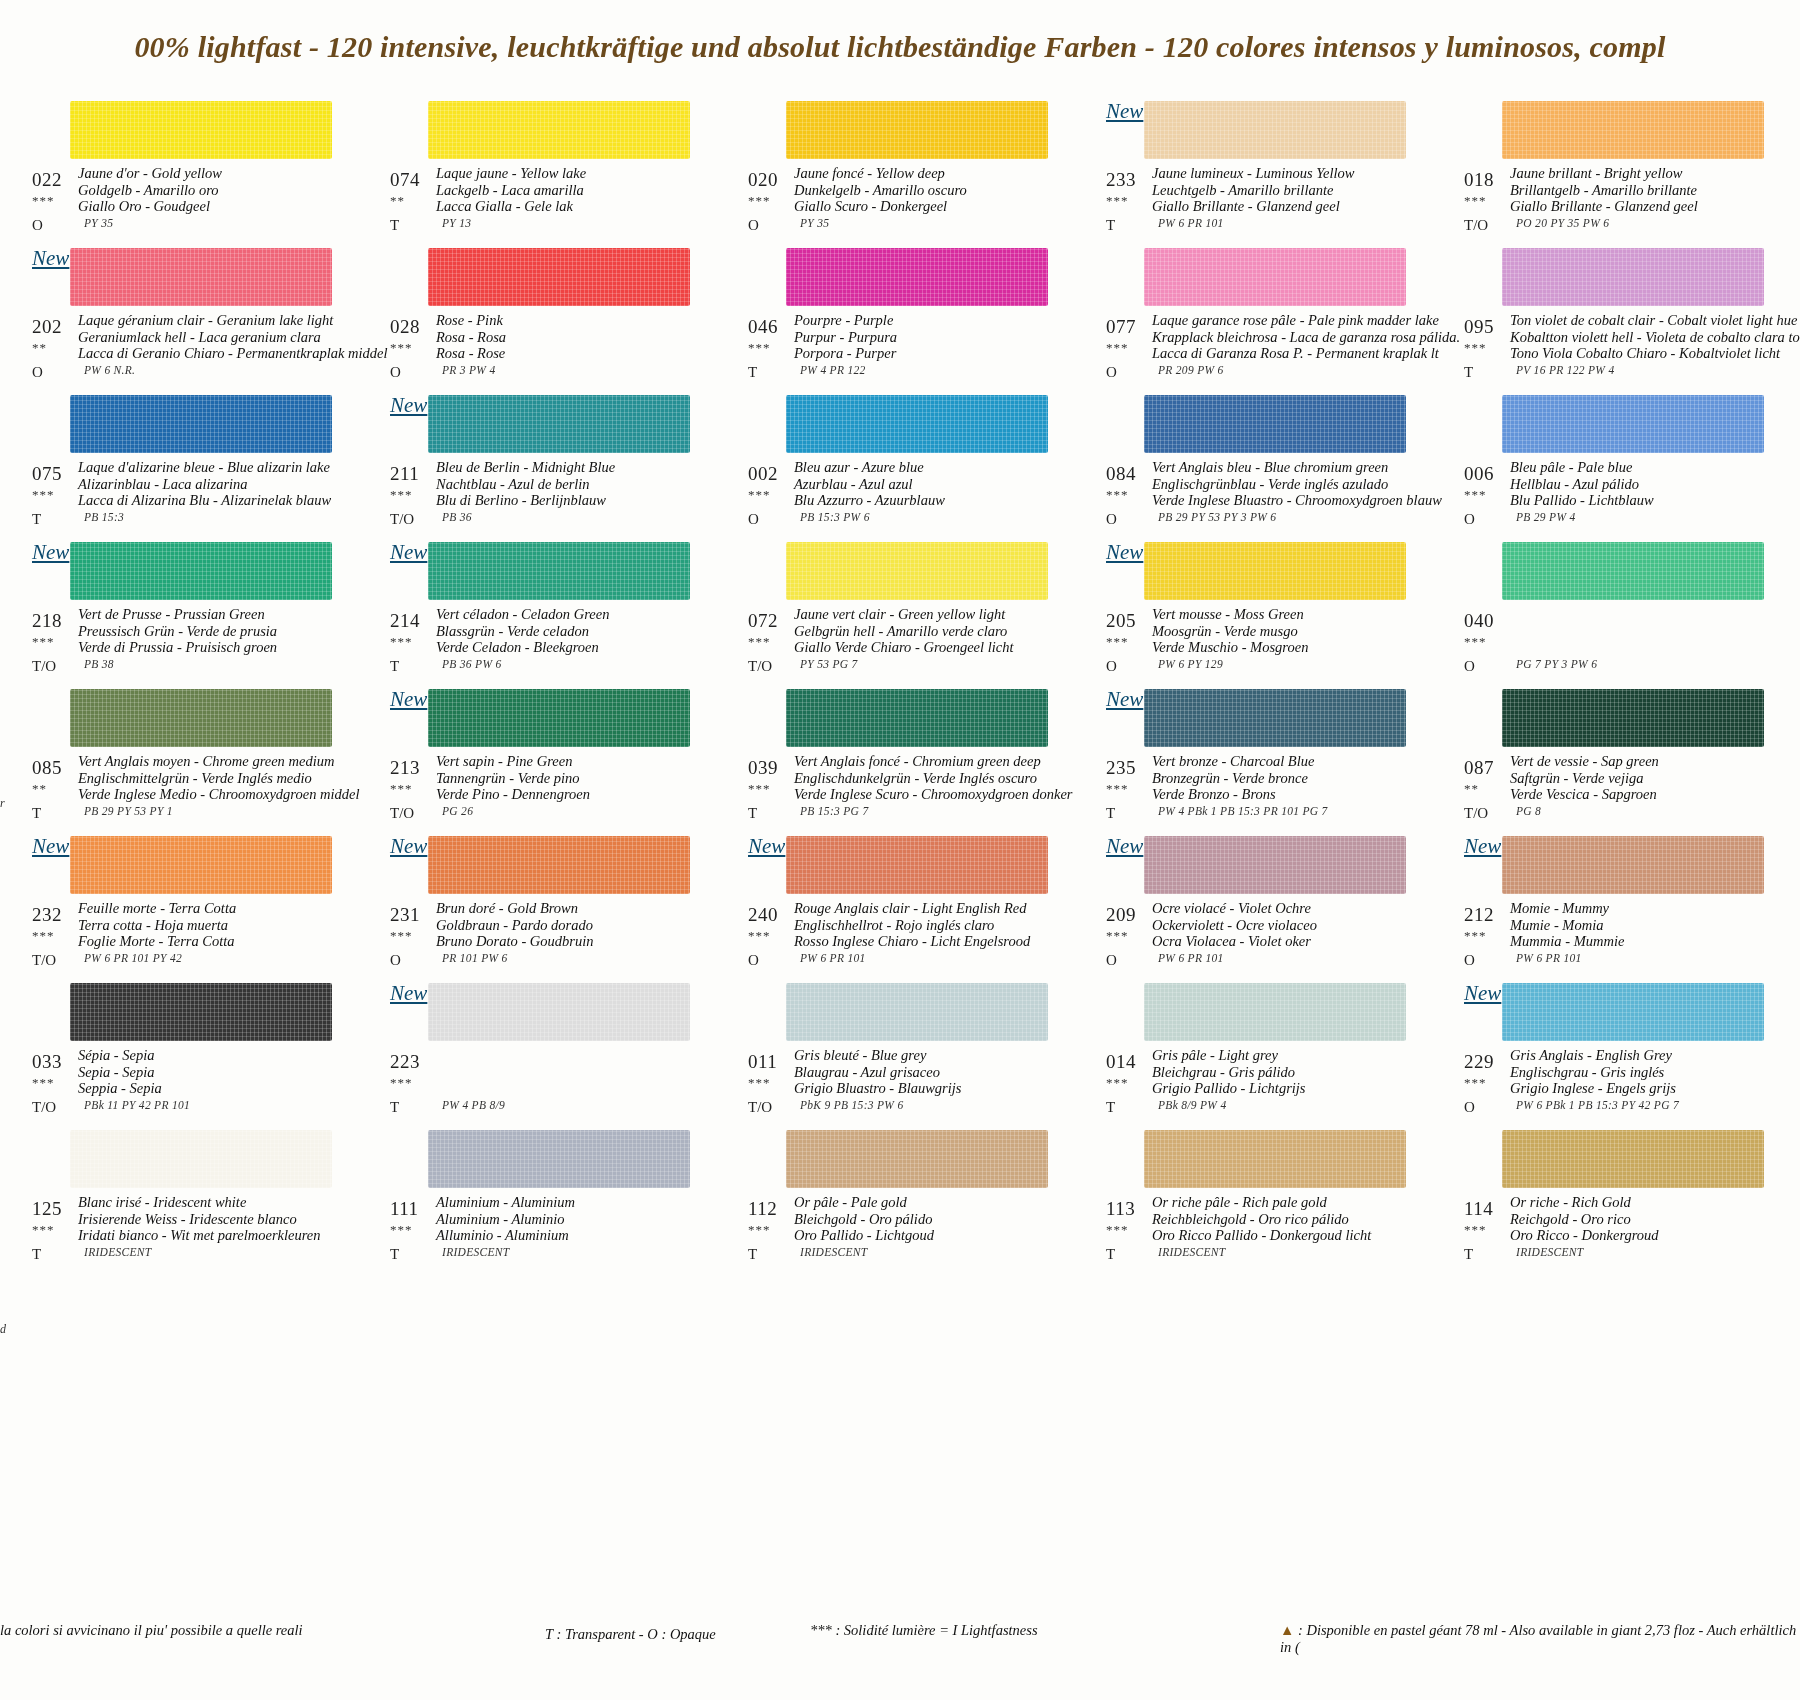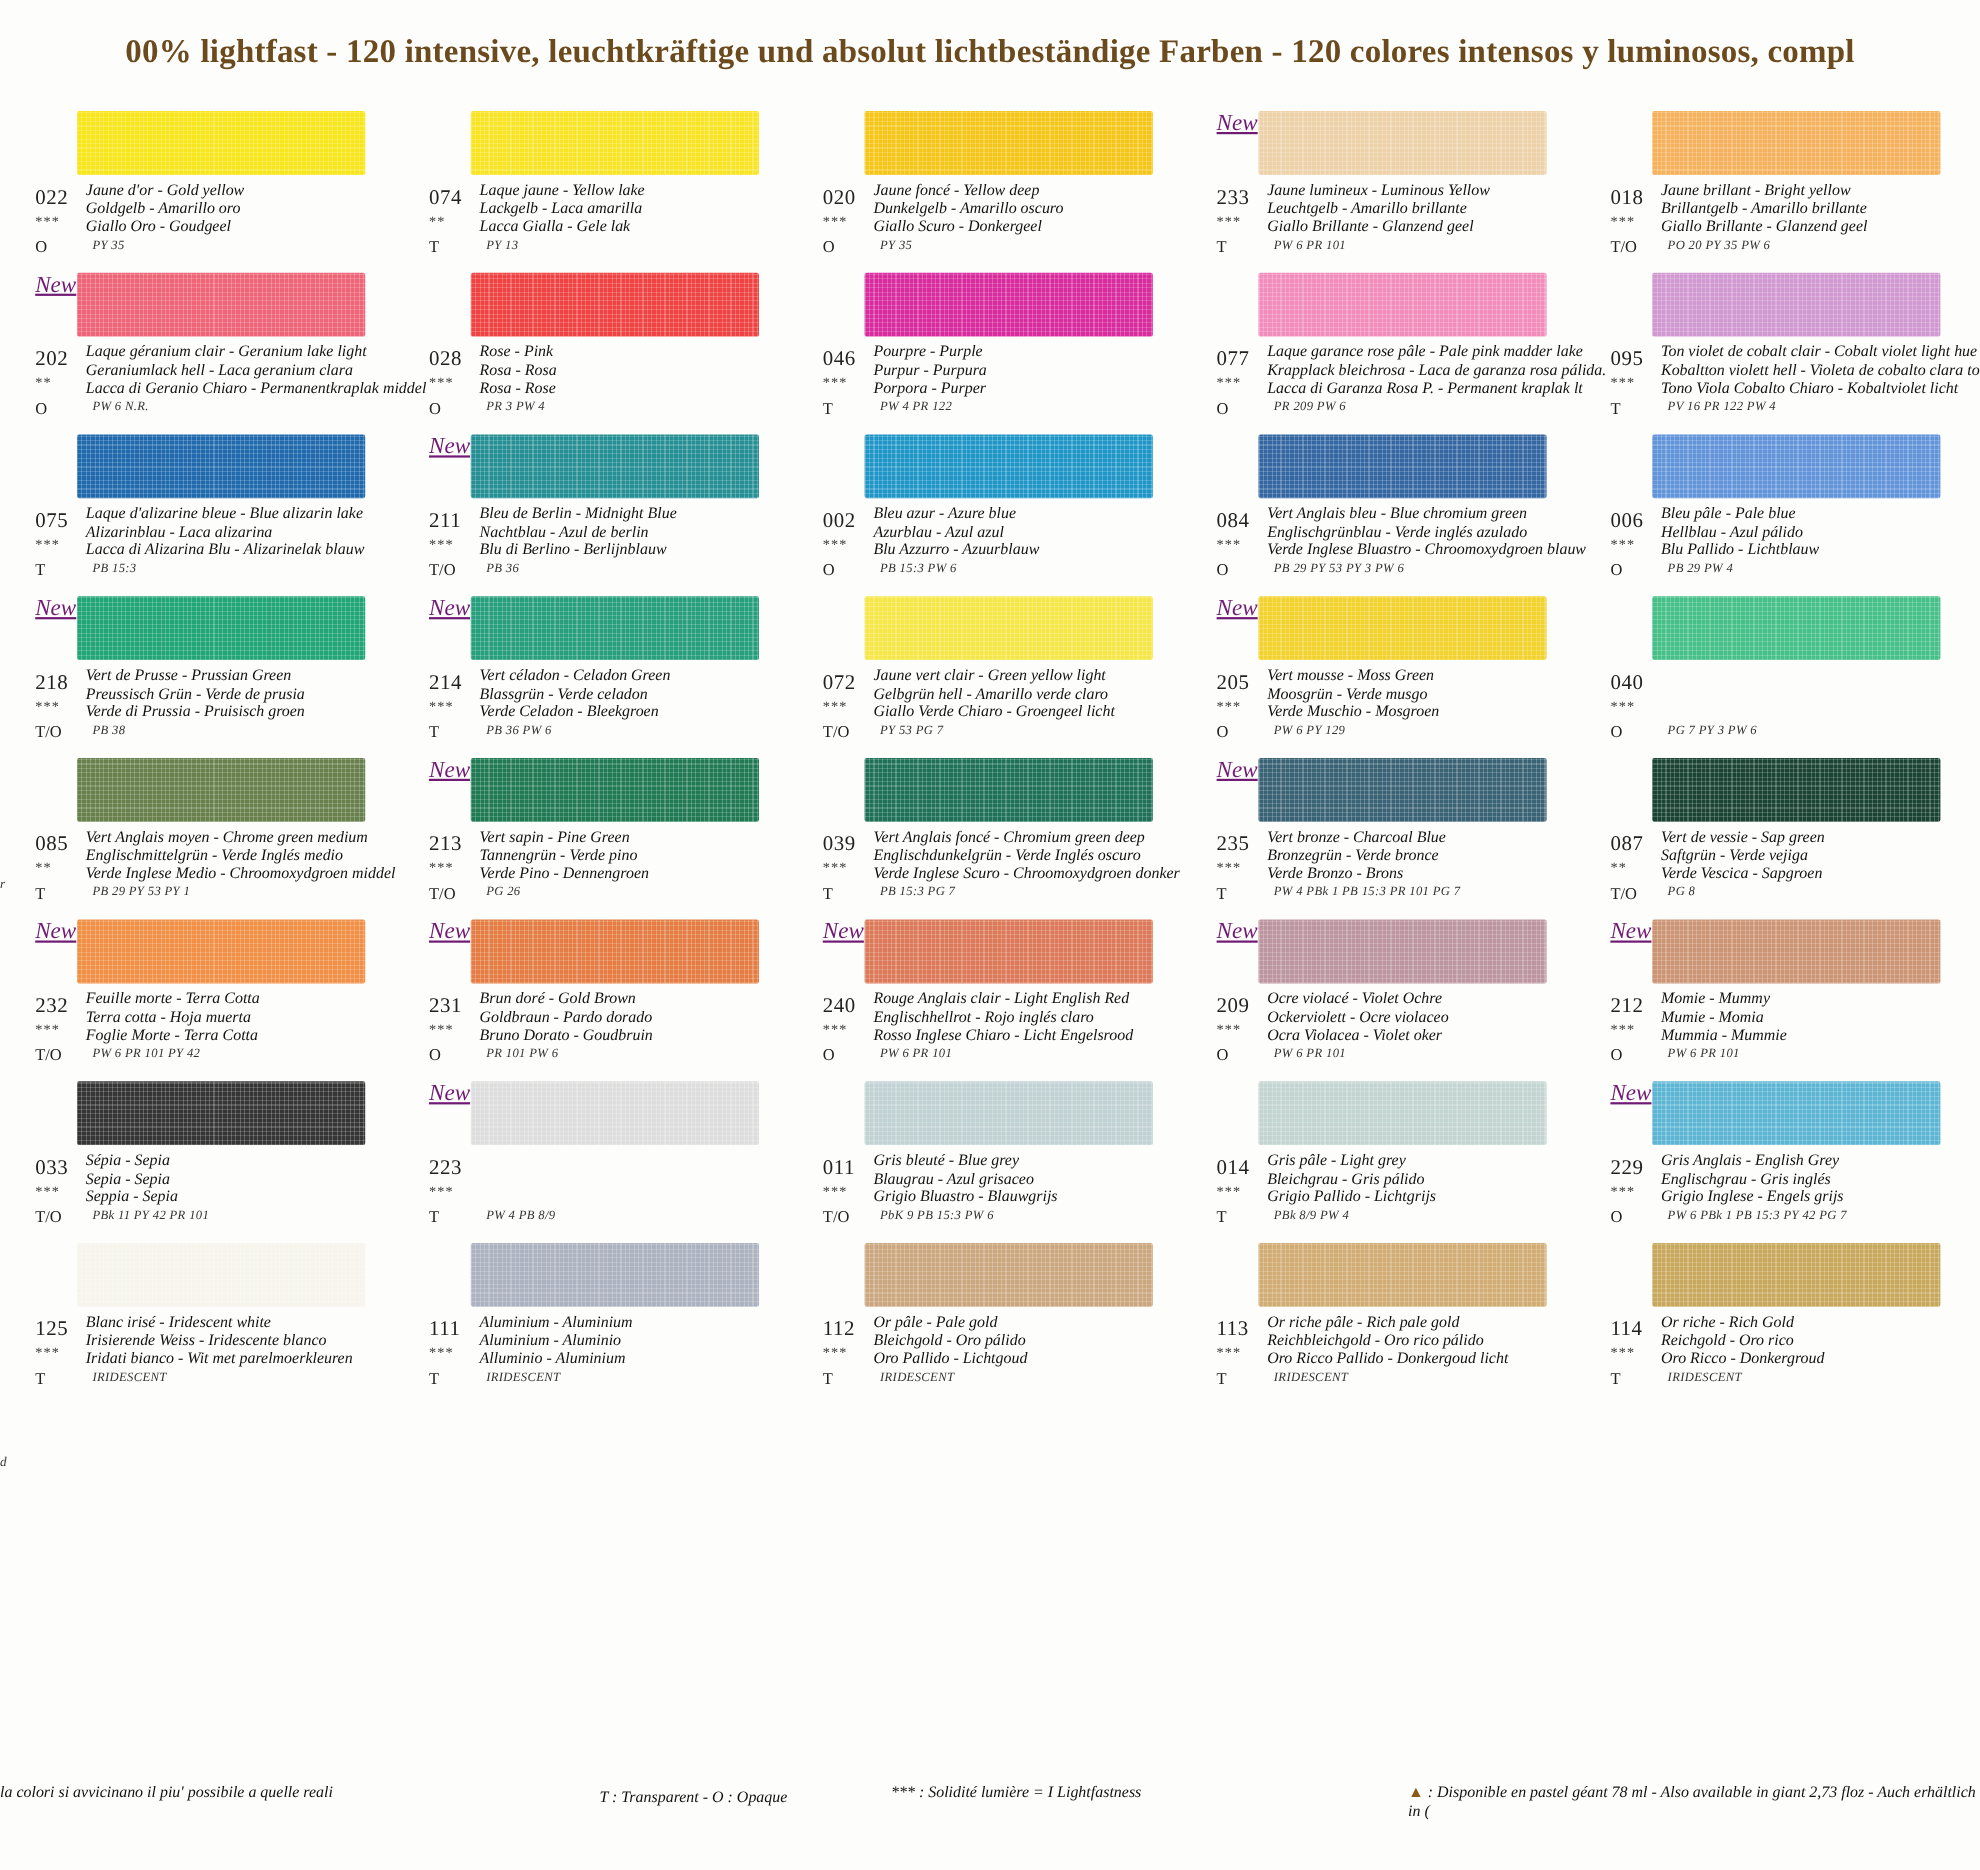--- a/index.html
+++ b/index.html
@@ -11,20 +11,21 @@
     overflow:hidden;
     position:relative;
   }
   .page{position:relative;width:1800px;height:1700px;}
 
   .headline{
     position:absolute;top:30px;left:0;width:1800px;
     text-align:center;
     font-family:"Liberation Serif", serif;
     font-weight:bold;
+    font-style:italic;
     font-size:30px;
     color:#6b4a1d;
     white-space:nowrap;
     letter-spacing:.2px;
   }
 
   .grid{
     position:absolute;top:95px;left:10px;
     width:1790px;
     display:grid;
@@ -46,21 +47,21 @@
       repeating-linear-gradient(90deg, rgba(255,255,255,.22) 0 1px, rgba(255,255,255,0) 1px 4px),
       repeating-linear-gradient(0deg, rgba(255,255,255,.18) 0 1px, rgba(255,255,255,0) 1px 4px);
     mix-blend-mode:screen;
   }
 
   .newtag{
     position:absolute;left:22px;top:4px;
     font-family:"Liberation Serif", serif;
     font-style:italic;
     font-size:21px;
-    color:#701a75;
+    color:#0c4a6e;
     text-decoration:underline;
   }
 
   .code{
     position:absolute;left:22px;top:74px;
     font-size:19px;
     letter-spacing:.5px;
     color:#222;
   }
   .stars{

